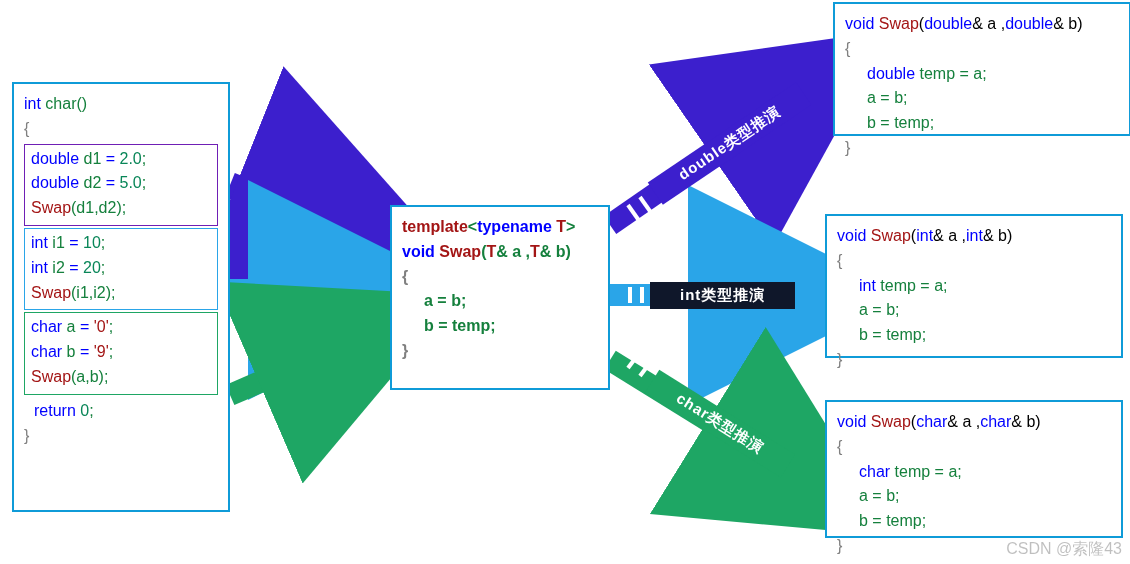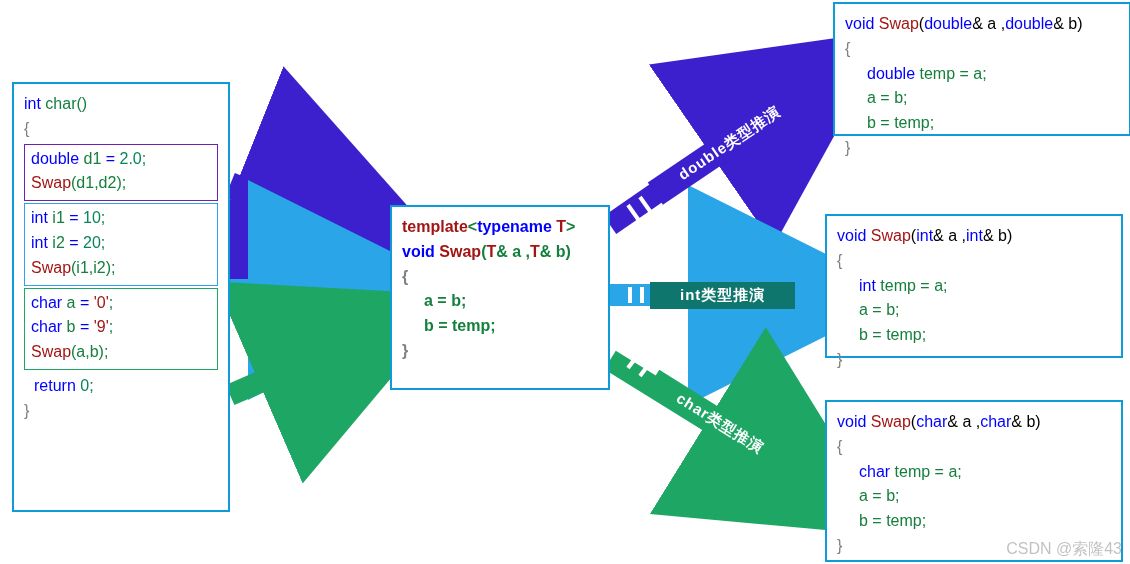--- a/index.html
+++ b/index.html
@@ -40,21 +40,21 @@
     color: #fff;
     font-weight: bold;
     font-size: 15px;
     padding: 4px 30px;
     transform-origin: center center;
     text-align: center;
     font-family: "SimHei", "Microsoft YaHei", sans-serif;
     letter-spacing: 1px;
   }
   .lbl-purple { background: #3c1fcd; }
-  .lbl-blue   { background: #0f766e; }
+  .lbl-blue   { background: #0f172a; }
   .lbl-green  { background: #1ea664; }
 
   .watermark {
     position: absolute;
     right: 8px;
     bottom: 4px;
     color: rgba(0,0,0,0.25);
     font-size: 16px;
   }
 </style>
@@ -91,20 +91,21 @@
     <line x1="640" y1="376" x2="652" y2="360"></line>
   </g>
 </svg>
 
 <div class="box" style="left:12px; top:82px; width:218px; height:430px;">
   <div class="line"><span class="kw">int</span><span class="txt"> char</span><span class="txt">()</span></div>
   <div class="line gray">{</div>
 
   <div class="inner-box" style="border-color:#6f1fb5;">
     <div class="line"><span class="kw">double</span><span class="txt"> d1 </span><span class="op">=</span><span class="num"> 2.0</span><span class="txt">;</span></div>
+    <div class="line"><span class="kw">double</span><span class="txt"> d2 </span><span class="op">=</span><span class="num"> 5.0</span><span class="txt">;</span></div>
     <div class="line"><span class="fn">Swap</span><span class="txt">(d1,d2)</span><span class="txt">;</span></div>
   </div>
 
   <div class="inner-box" style="border-color:#2aa5e8;">
     <div class="line"><span class="kw">int</span><span class="txt"> i1 </span><span class="op">=</span><span class="num"> 10</span><span class="txt">;</span></div>
     <div class="line"><span class="kw">int</span><span class="txt"> i2 </span><span class="op">=</span><span class="num"> 20</span><span class="txt">;</span></div>
     <div class="line"><span class="fn">Swap</span><span class="txt">(i1,i2)</span><span class="txt">;</span></div>
   </div>
 
   <div class="inner-box" style="border-color:#1ea664;">
@@ -137,21 +138,21 @@
 
 <div class="box" style="left:825px; top:214px; width:298px; height:144px;">
   <div class="line"><span class="kw">void</span><span> </span><span class="fn">Swap</span><span>(</span><span class="kw">int</span><span>&amp; a ,</span><span class="kw">int</span><span>&amp; b)</span></div>
   <div class="line gray">{</div>
   <div class="line indent"><span class="kw">int</span><span class="txt"> temp = a;</span></div>
   <div class="line indent txt">a = b;</div>
   <div class="line indent txt">b = temp;</div>
   <div class="line gray">}</div>
 </div>
 
-<div class="box" style="left:825px; top:400px; width:298px; height:162px;">
+<div class="box" style="left:825px; top:400px; width:298px; height:138px;">
   <div class="line"><span class="kw">void</span><span> </span><span class="fn">Swap</span><span>(</span><span class="kw">char</span><span>&amp; a ,</span><span class="kw">char</span><span>&amp; b)</span></div>
   <div class="line gray">{</div>
   <div class="line indent"><span class="kw">char</span><span class="txt"> temp = a;</span></div>
   <div class="line indent txt">a = b;</div>
   <div class="line indent txt">b = temp;</div>
   <div class="line gray">}</div>
 </div>
 
 <div class="arrow-label lbl-purple" style="left:640px; top:130px; transform:rotate(-34deg);">double类型推演</div>
 <div class="arrow-label lbl-blue" style="left:650px; top:282px;">int类型推演</div>

